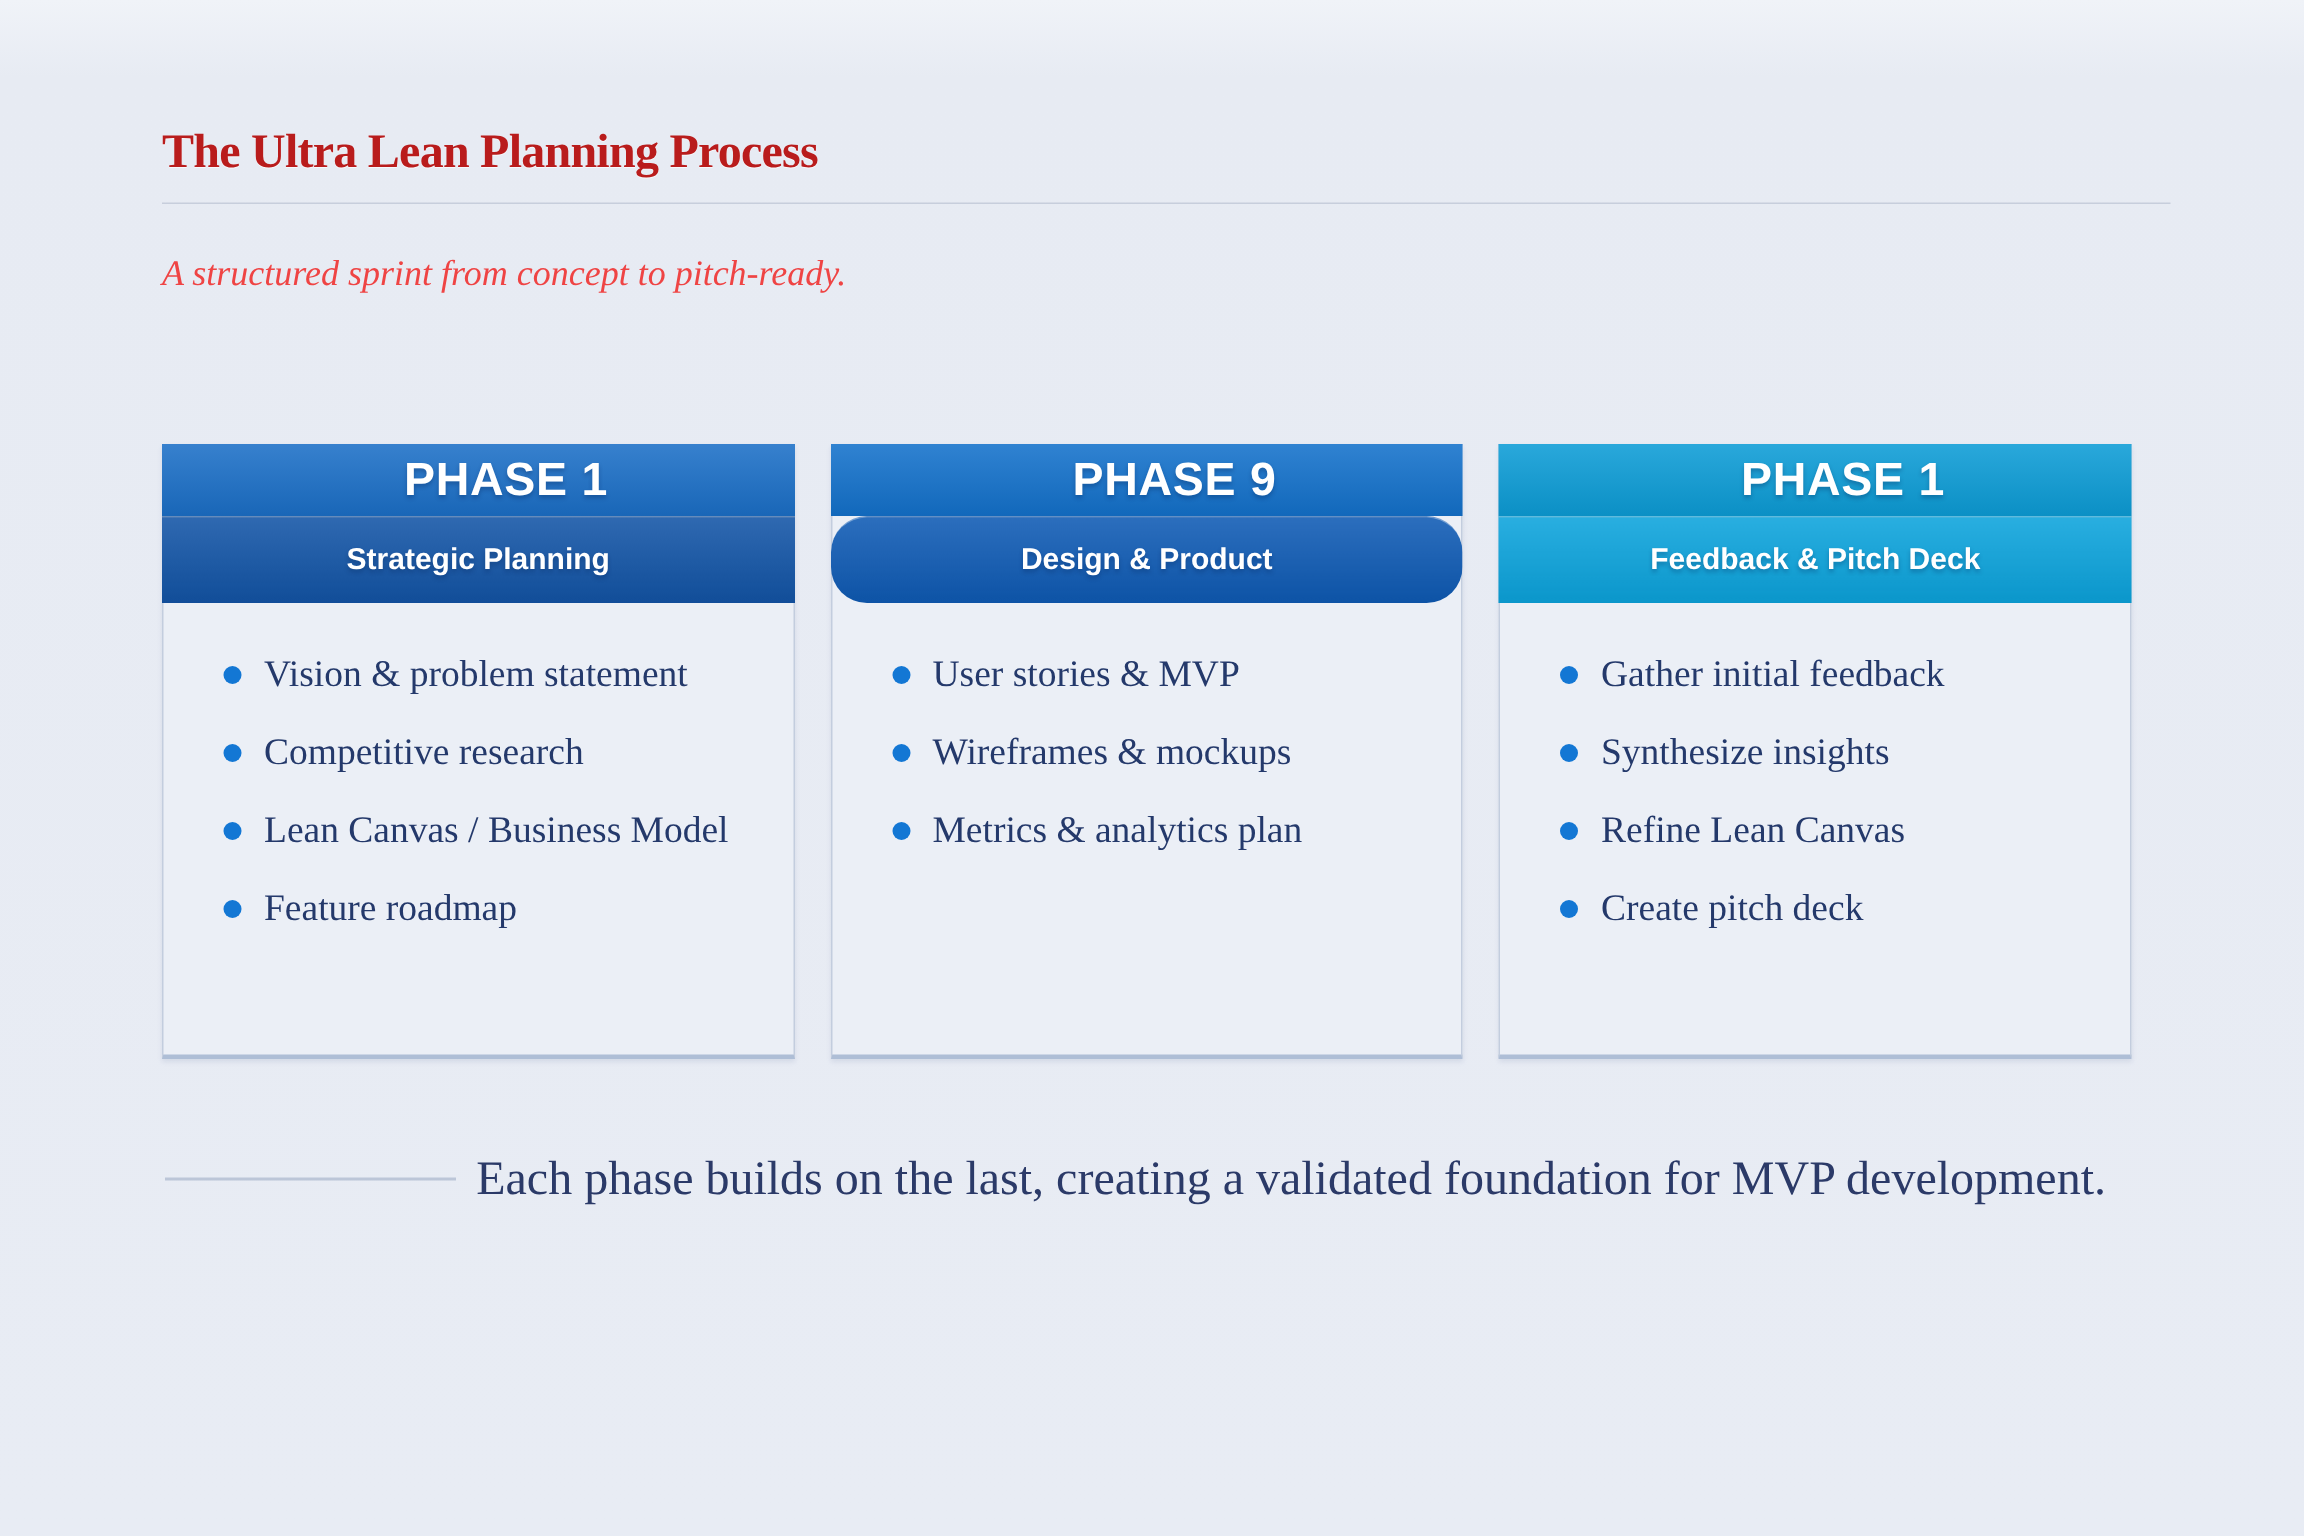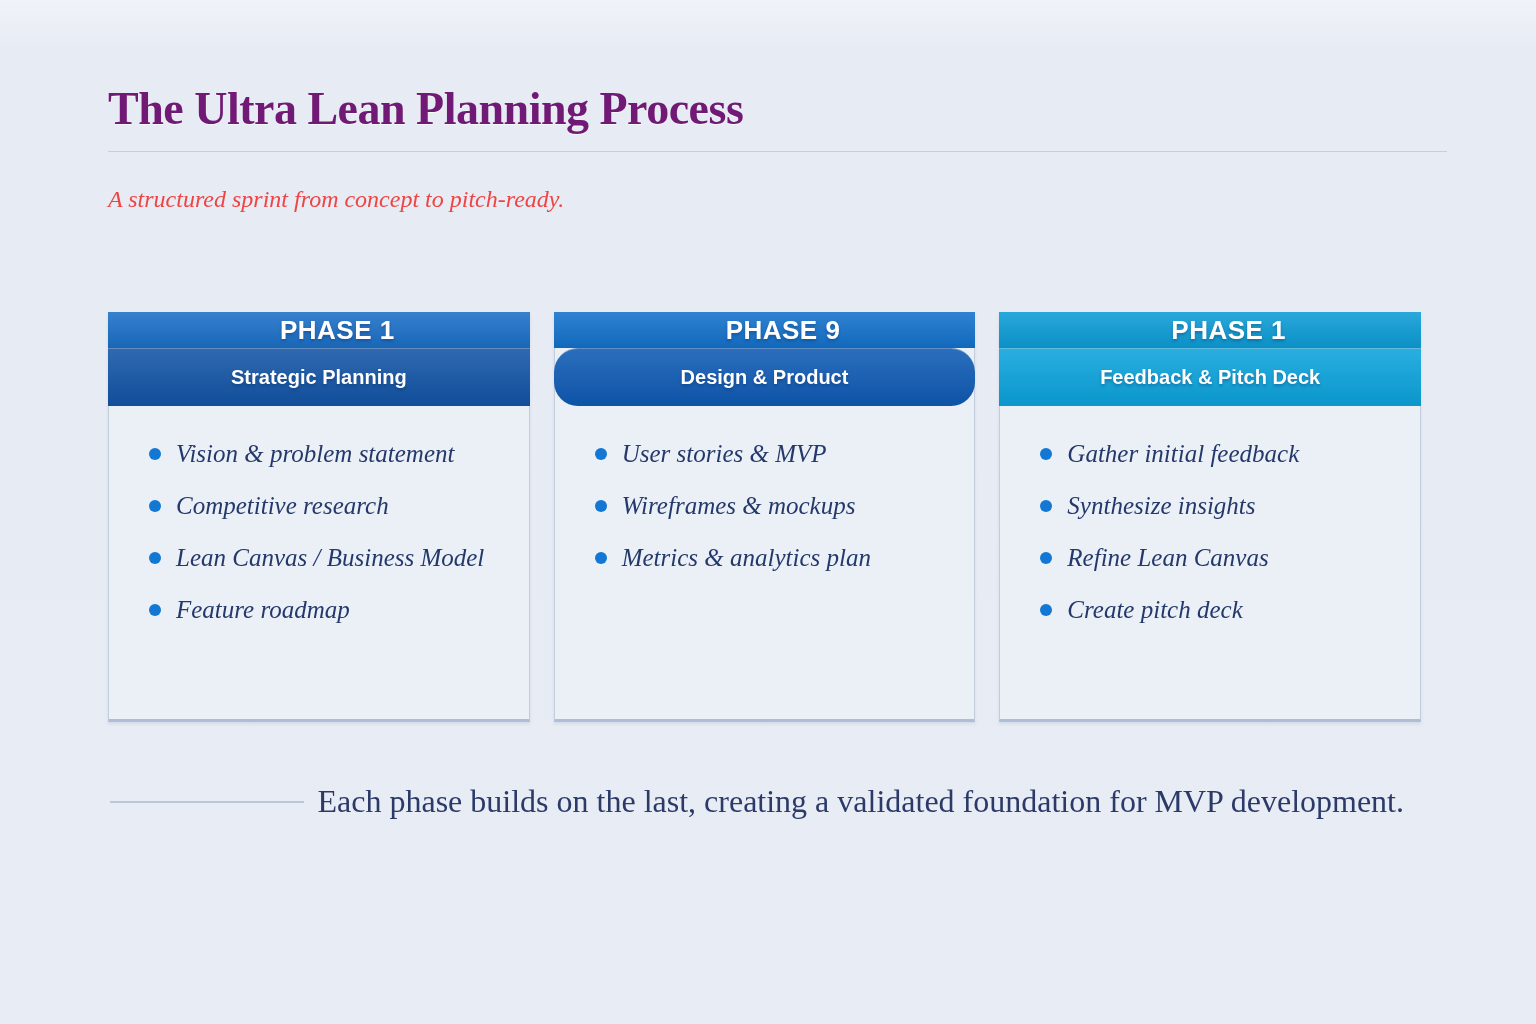--- a/index.html
+++ b/index.html
@@ -4,42 +4,42 @@
 <style>
   * { margin:0; padding:0; box-sizing:border-box; }
   html,body { width:1536px; height:1024px; }
   body {
     background:linear-gradient(180deg,#f0f3f8 0%, #e7ebf3 5%, #e8ecf4 100%);
     font-family:"Liberation Serif", serif;
     overflow:hidden;
   }
   .header { margin:82px 89px 0 108px; }
   .page-title {
-    font-size:46px; font-weight:bold; color:#701a75; letter-spacing:-0.5px;
+    font-size:32px; font-weight:bold; color:#b91c1c; letter-spacing:-0.5px;
     text-shadow:0 1px 0 rgba(255,255,255,0.65);
   }
   .title-divider { margin-top:16px; height:1px; background:#c7cedc; }
   .page-subtitle { margin-top:34px; font-style:italic; font-size:24px; color:#ef4444; }
 
   .cards { display:flex; gap:24px; margin:99px 0 0 108px; width:1313px; }
   .card {
     flex:1; height:410px; background:#ebeff6;
     border:1px solid #c3cdde; border-bottom:3px solid #aebed6;
     box-shadow:0 2px 3px rgba(120,140,175,0.18);
   }
   .band {
     color:#ffffff; font-family:"Liberation Sans", sans-serif; font-weight:bold;
     display:flex; align-items:center; justify-content:center; text-align:center;
     background-image:linear-gradient(rgba(255,255,255,0.12), rgba(0,0,0,0.08));
     text-shadow:0 2px 3px rgba(0,30,80,0.30);
     margin-left:-1px; margin-right:-1px;
   }
-  .band.phase { height:36px; font-size:26px; letter-spacing:0.5px; margin-top:-1px;padding-left:37px; }
+  .band.phase { height:48px; font-size:31px; letter-spacing:0.5px; margin-top:-1px;padding-left:37px; }
   .band.name  { height:58px; font-size:20px; border-top:1px solid rgba(255,255,255,0.35); }
-  .items { padding:22px 16px 0 40px;font-style:italic; }
+  .items { padding:22px 16px 0 40px; }
   .item { display:flex; align-items:center; height:52px; }
   .dot { width:12px; height:12px; border-radius:50%; background:#1377d4; margin-right:15px; flex:none; }
   .item-text { font-size:25px; color:#24396b; }
 
   .footer { display:flex; align-items:center; margin:61px 119px 0 110px; }
   .fline { height:2px; background:#bcc6d8; }
   .fline.left { width:200px; }
   .fline.right { flex:1; }
   .footer-text { font-size:32px; color:#2b3a68; padding:0 13px; white-space:nowrap; }
 </style>

